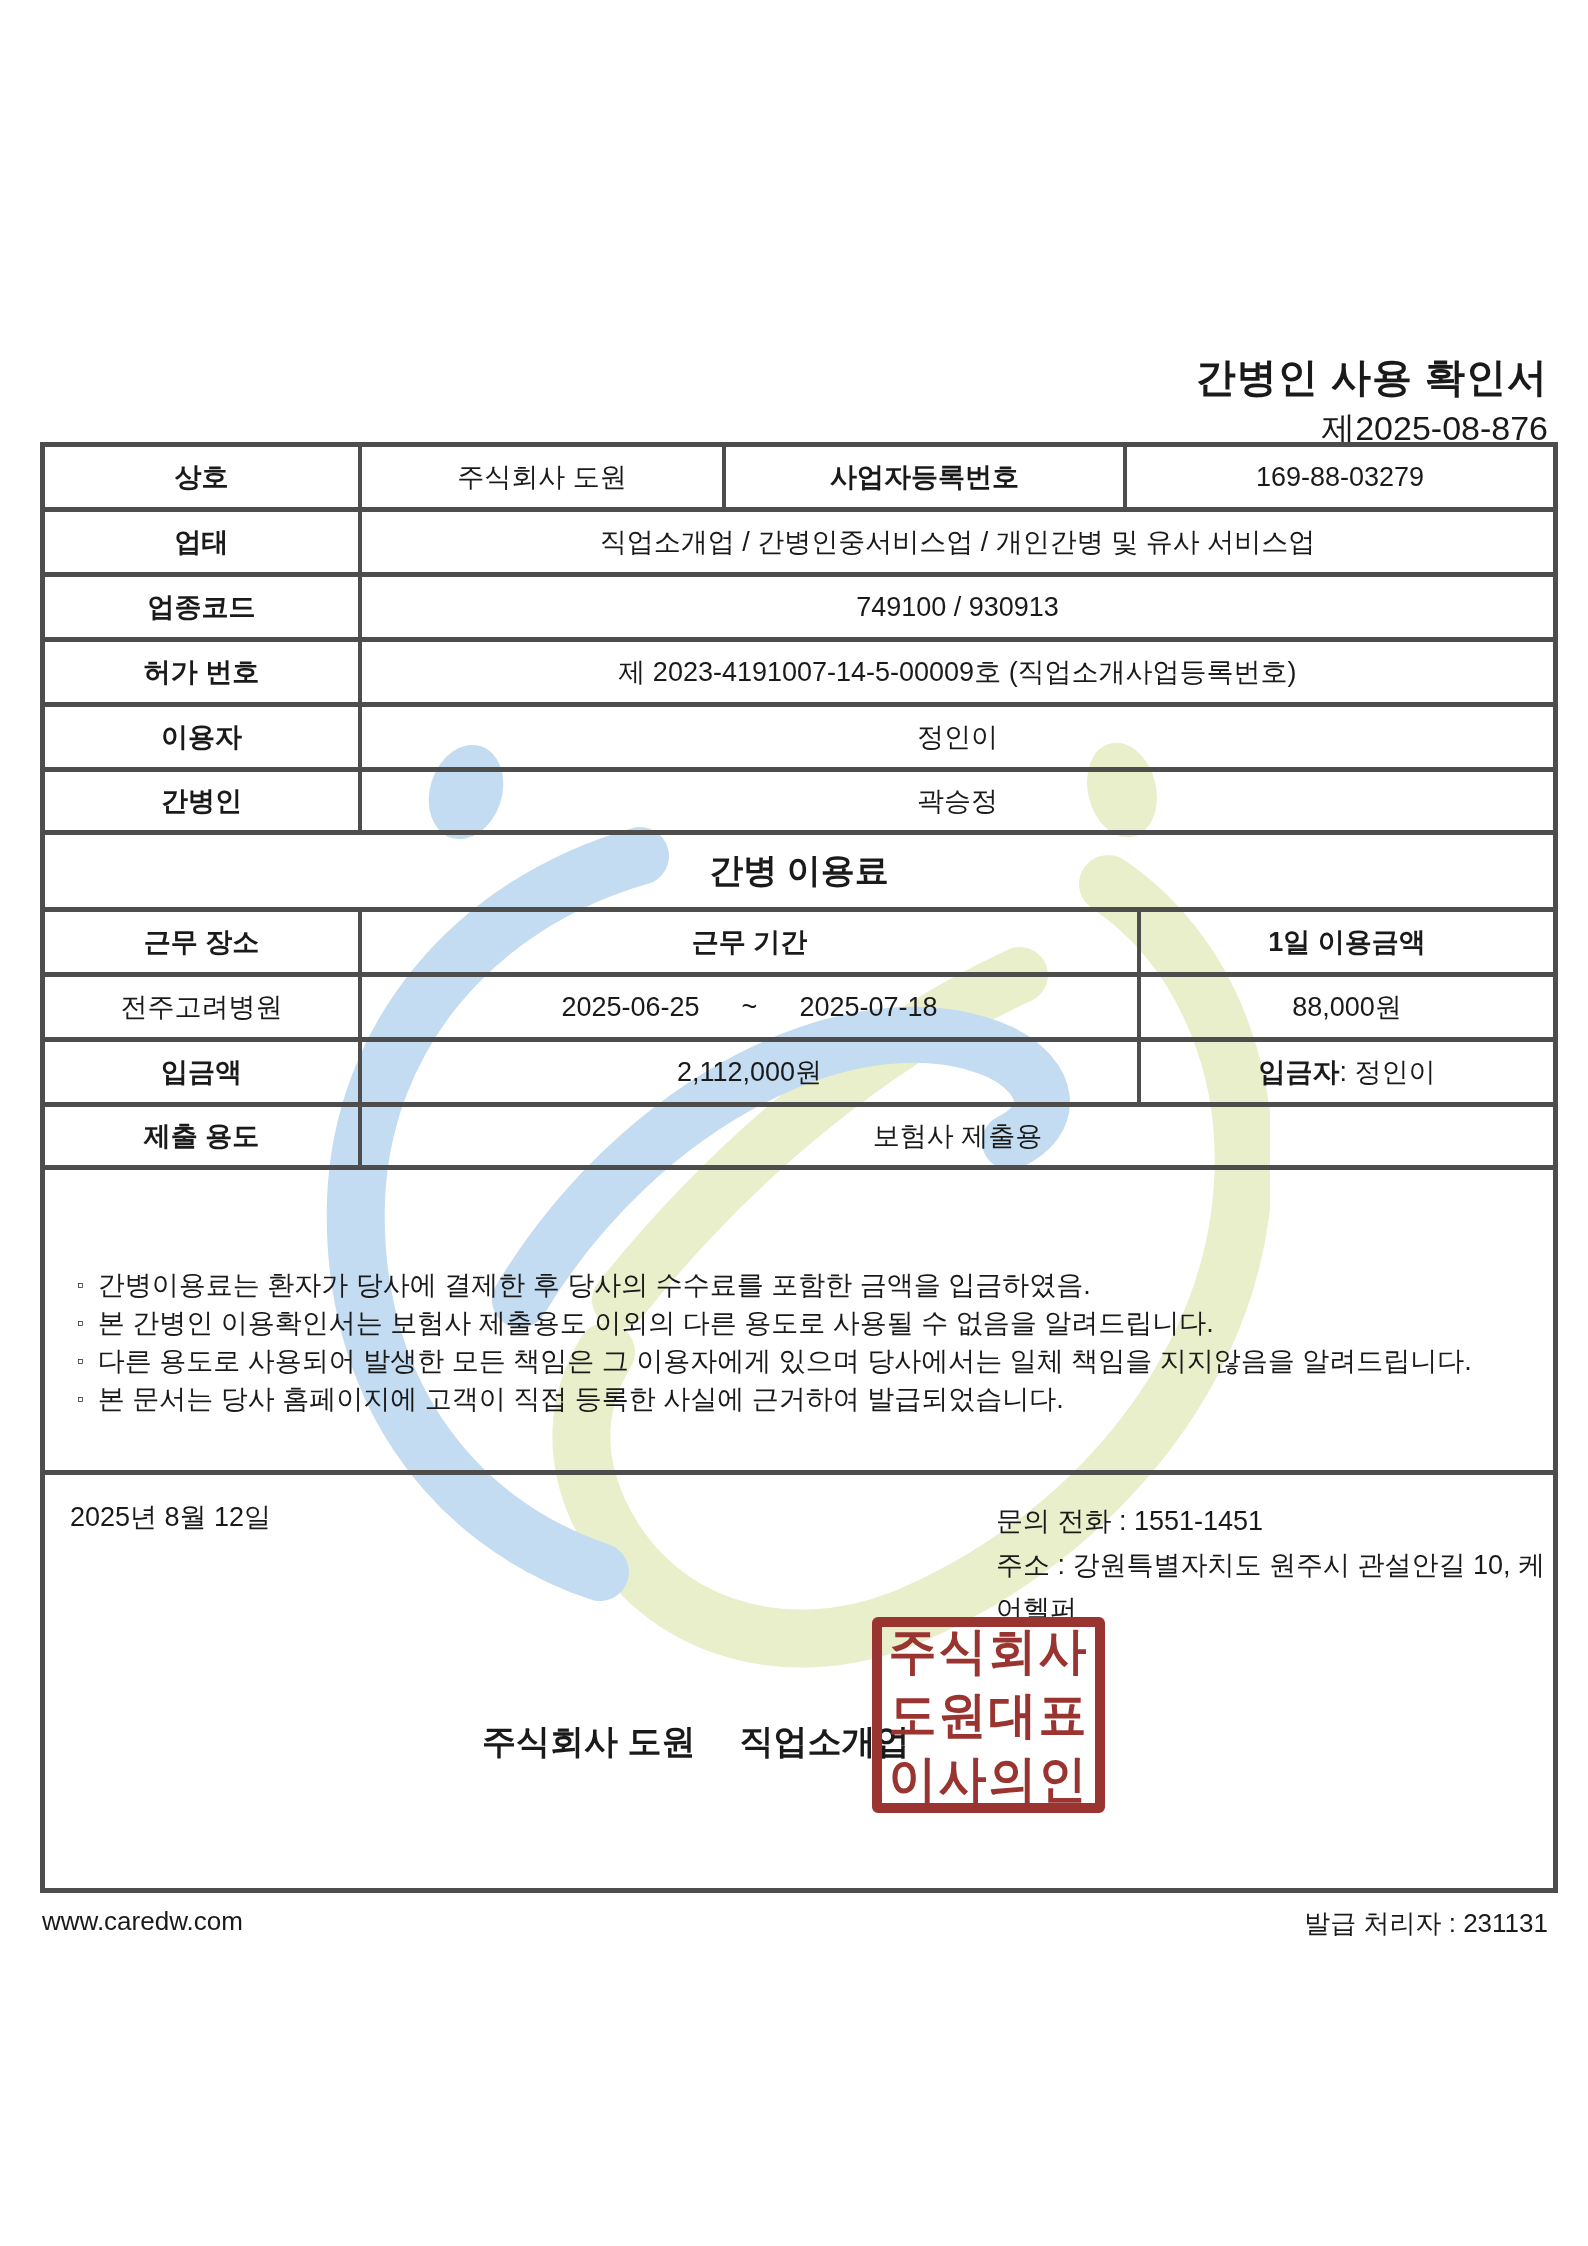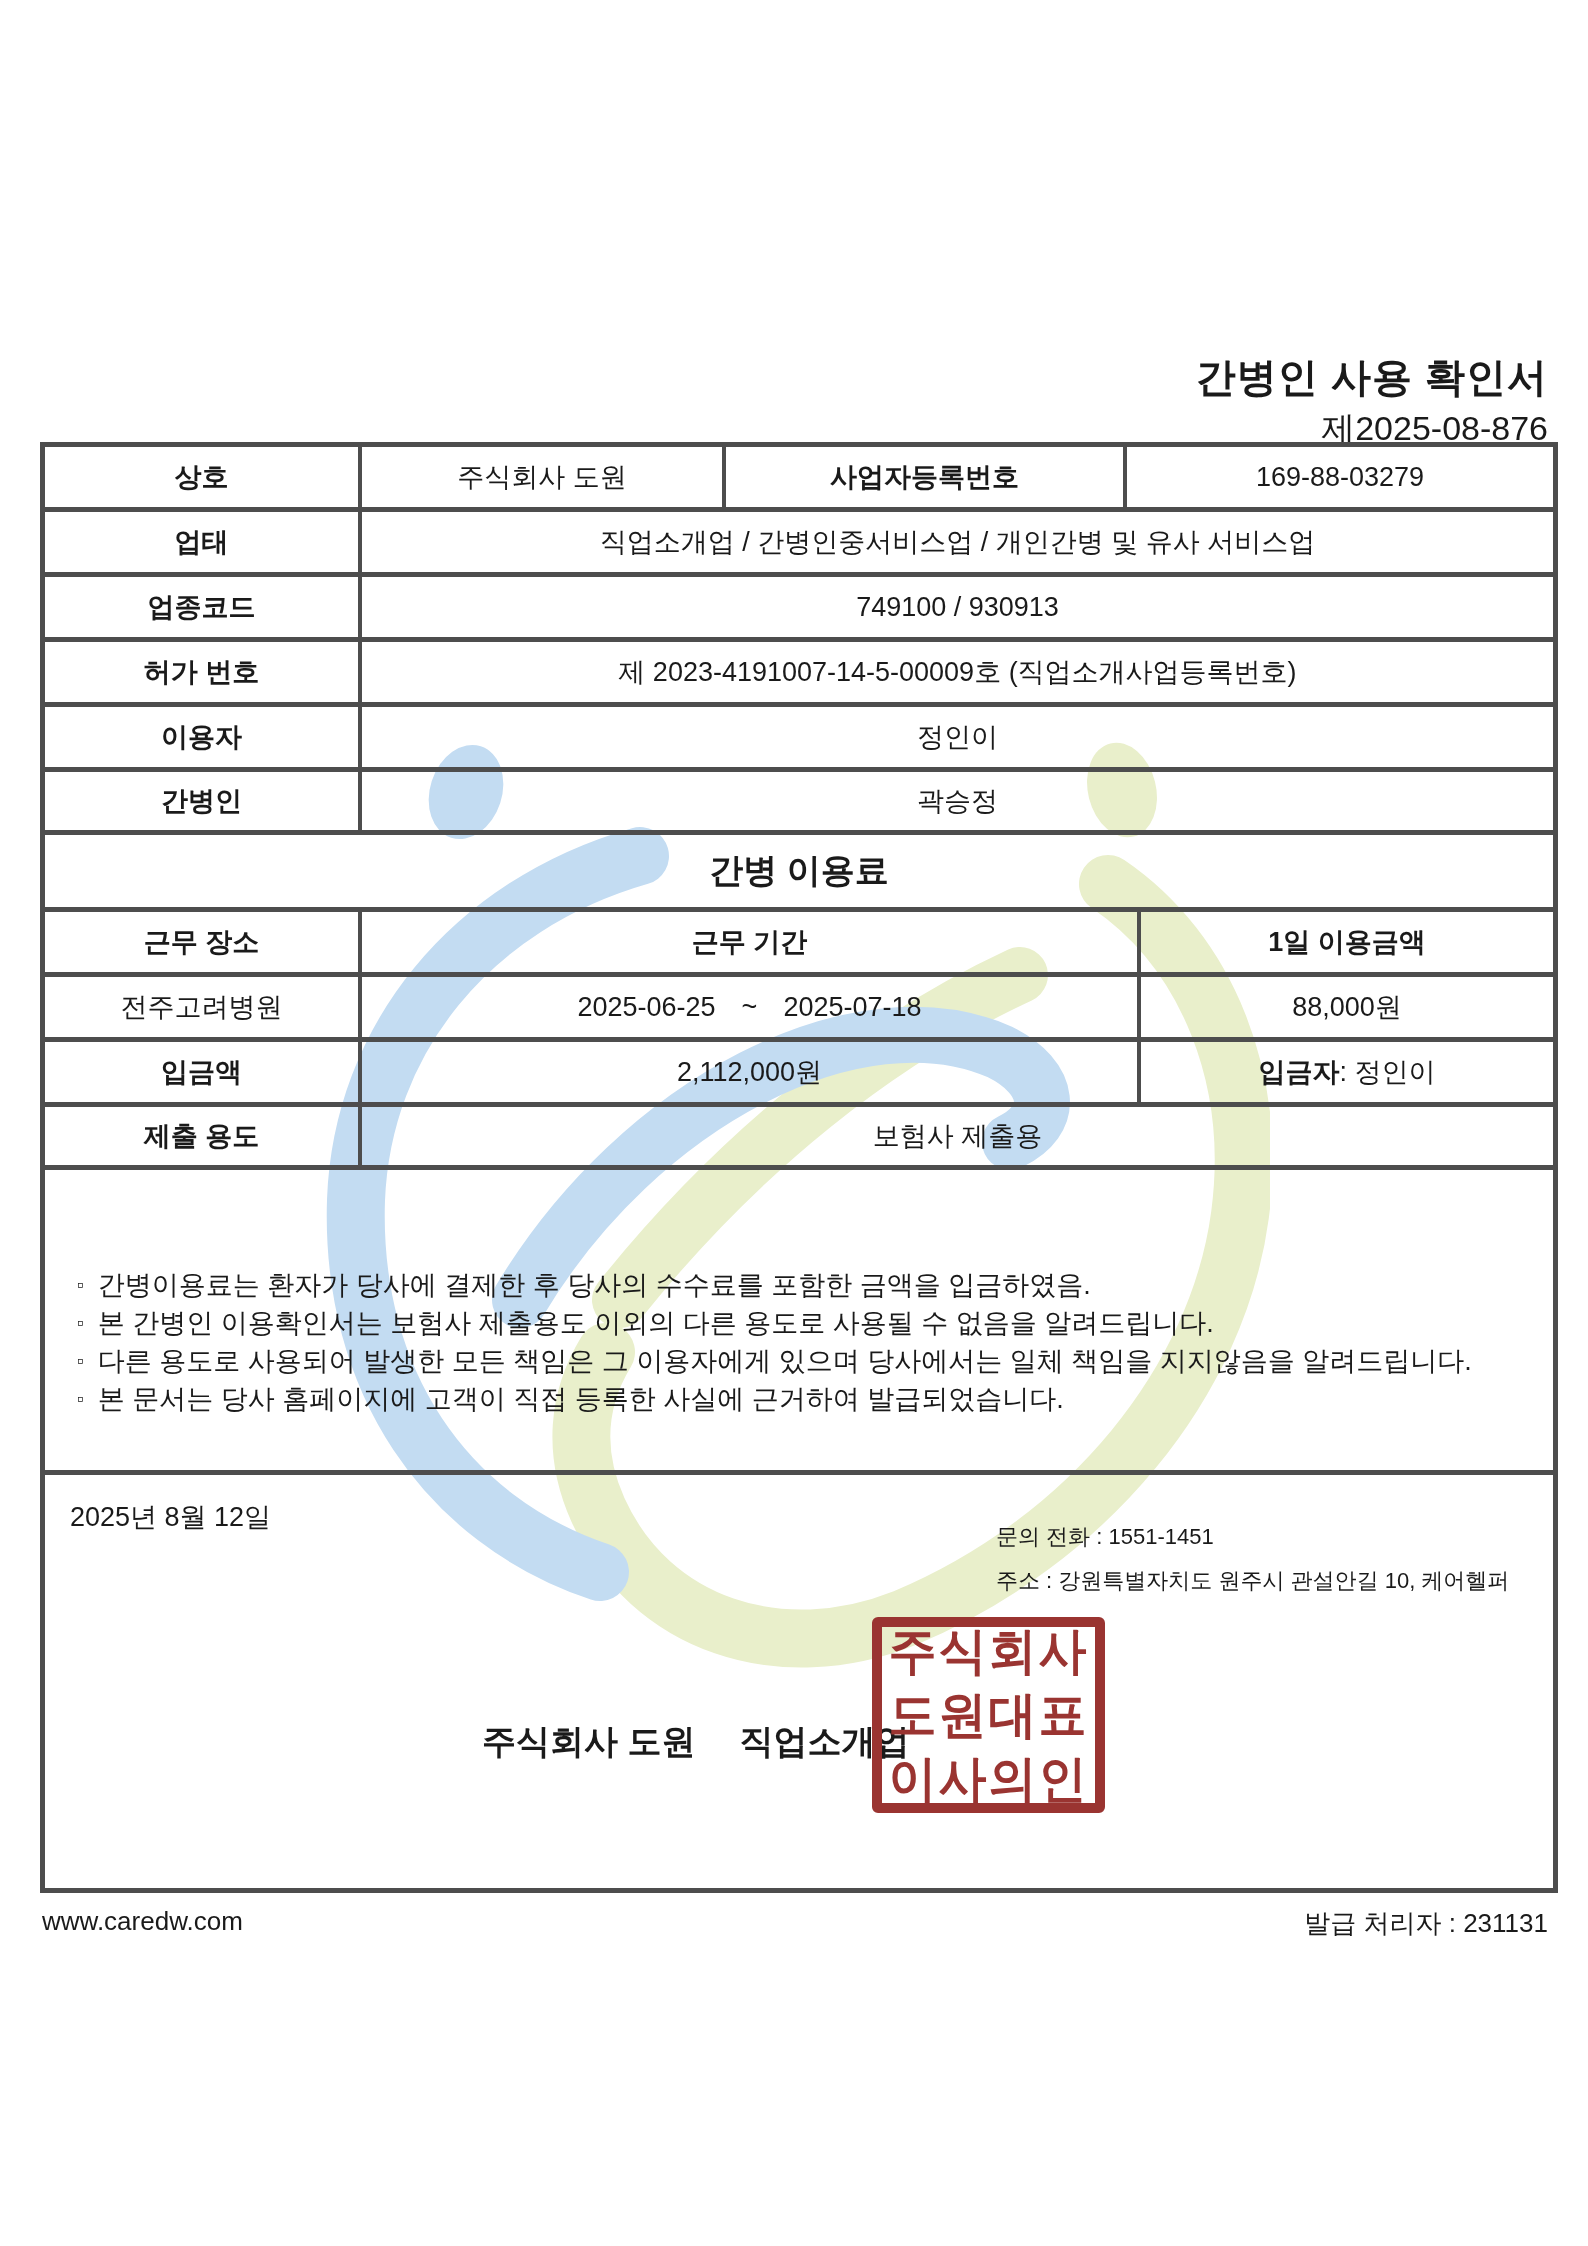--- a/index.html
+++ b/index.html
@@ -43,30 +43,30 @@
   }
   .cell + .cell{border-left:4px solid var(--border);}
   .lbl{font-weight:bold;}
   .w-label{width:313px;flex:0 0 auto;}
   .w-r1b{width:364px;flex:0 0 auto;}
   .w-r1c{width:401px;flex:0 0 auto;}
   .w-feeB{width:779px;flex:0 0 auto;}
   .grow{flex:1 1 auto;}
   .h60{height:60px;} .h58{height:58px;} .h72{height:72px;}
   .section-title{font-size:34px;font-weight:bold;}
-  .period{display:flex;gap:26px;align-items:center;justify-content:center;}
+  .period{display:flex;gap:42px;align-items:center;justify-content:center;}
   .notes-cell{
     display:block;height:300px;box-sizing:border-box;
     padding:96px 40px 0 32px;text-align:left;
   }
   .note-line{display:flex;align-items:flex-start;gap:14px;line-height:38px;font-size:27px;}
   .bullet{font-size:19px;line-height:38px;flex:0 0 auto;}
   .footer-cell{position:relative;display:block;height:413px;}
   .issue-date{position:absolute;left:25px;top:24px;font-size:27px;}
-  .contact{position:absolute;left:951px;top:40px;font-size:22px;line-height:44px;text-align:left;}
+  .contact{position:absolute;left:951px;top:24px;font-size:27px;line-height:44px;text-align:left;}
   .company-sign{
     position:absolute;left:437px;top:244px;
     font-size:34px;font-weight:bold;display:flex;gap:44px;white-space:nowrap;
   }
   .seal{
     position:absolute;left:827px;top:142px;width:233px;height:196px;
     border:10px solid var(--seal);border-radius:6px;box-sizing:border-box;
     display:flex;flex-direction:column;align-items:center;justify-content:center;
     color:var(--seal);font-weight:bold;
   }

